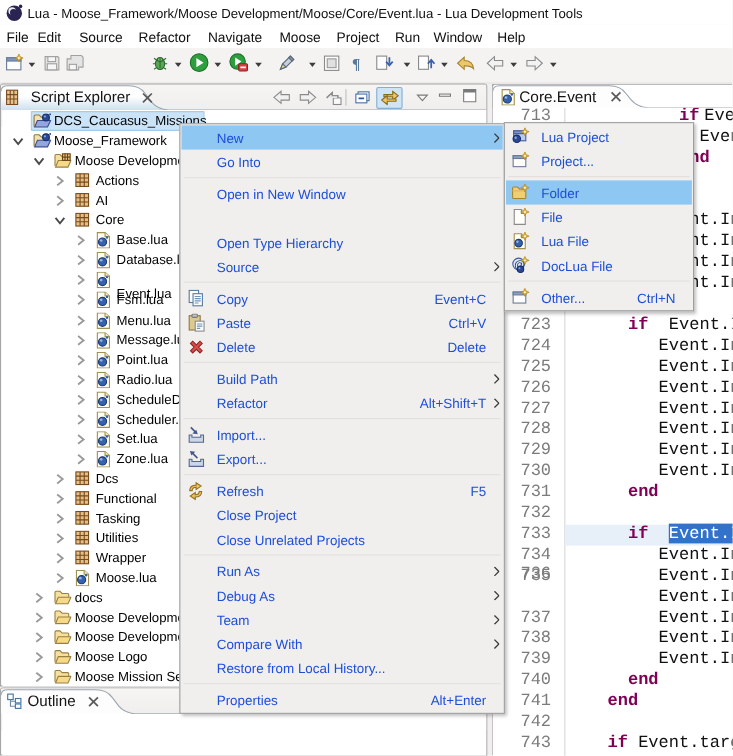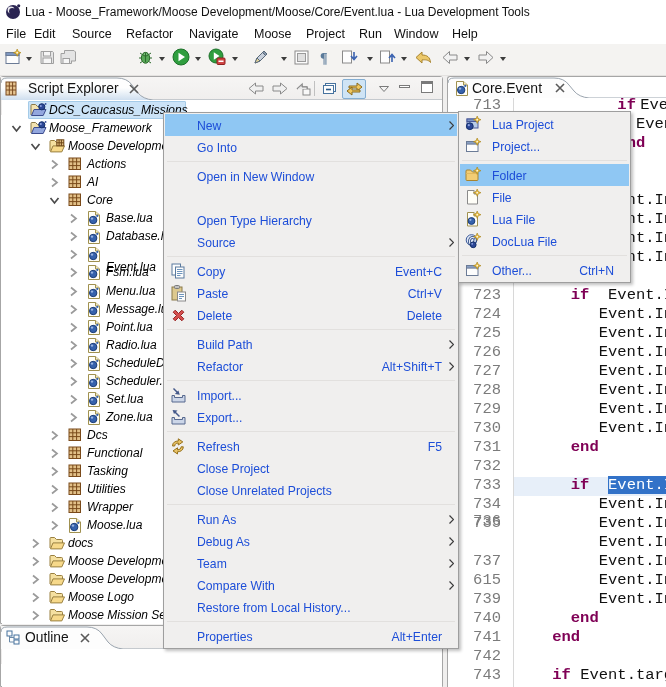--- a/index.html
+++ b/index.html
@@ -9,21 +9,21 @@
 #titletext{left:25px;top:5px;font-size:12px;color:#101010;white-space:nowrap;}
 #menubar{left:0;top:22px;width:666px;height:22px;background:#fff;}
 .mi{position:absolute;top:5px;font-size:12.5px;color:#101010;}
 #toolbar{left:0;top:44px;width:666px;height:32px;background:#f4f3f1;border-bottom:1px solid #e4e2e0;}
 .tbi{position:absolute;top:5px;}
 .dd{position:absolute;width:0;height:0;border-left:3.5px solid transparent;border-right:3.5px solid transparent;border-top:4px solid #3c3c3c;top:13px;}
 
 .panel{position:absolute;background:#fff;border:1px solid #a6a6a6;border-radius:3px 3px 0 0;}
 .phead{position:absolute;left:0;top:0;right:0;height:38px;background:linear-gradient(#f6f5f4,#eceae9);}
 .tabtext{position:absolute;font-size:13.8px;color:#141414;white-space:nowrap;}
-.treerow{position:absolute;height:18px;font-size:12px;color:#000;white-space:nowrap;font-style:italic;}
+.treerow{position:absolute;height:18px;font-size:12px;color:#000;white-space:nowrap;}
 .trsel{position:absolute;height:18px;background:#cbe3f7;border:1px solid #a5cbe8;border-radius:1px;}
 
 #ctx{left:163px;top:112px;width:296px;height:537px;background:#f0efee;border:1px solid #9e9e9e;box-shadow:2px 2px 3px rgba(0,0,0,0.25);}
 #sub{left:458px;top:111px;width:173px;height:172px;background:#f0efee;border:1px solid #9e9e9e;box-shadow:2px 2px 3px rgba(0,0,0,0.25);}
 .cmi{position:absolute;left:1px;right:1px;height:22px;font-size:12.2px;color:#1d4ed8;}
 .cmi .lbl{position:absolute;left:32px;top:4.5px;}
 .cmi .sc{position:absolute;right:15px;top:4.5px;}
 .cmi.hl{background:#8fc7f3;}
 .cmi.dis{color:#9c9c9c;}
 .cmsep{position:absolute;left:3px;right:3px;height:1px;background:#e2e0de;}
@@ -599,21 +599,21 @@
       <div class="lnum" style="left:14px;top:378px">733</div>
       <div class="codeline" style="top:378px"><span>      </span><span class="kw">if</span><span>  </span><span style="background:#3272c8;color:#fff">Event.IniObjectCategory == Object.Category.SCENERY then</span></div>
       <div class="lnum" style="left:14px;top:397px">734</div>
       <div class="codeline" style="top:397px"><span>         Event.IniDCSUnitName = Event.IniDCSUnit:getName()</span></div>
       <div class="lnum" style="left:14px;top:416px">735</div>
       <div class="codeline" style="top:416px"><span>         Event.IniUnitName = Event.IniDCSUnitName</span></div>
       <div class="lnum" style="left:14px;top:414px">736</div>
       <div class="codeline" style="top:435px"><span>         Event.IniCategory = Unit.Category.SCENERY</span></div>
       <div class="lnum" style="left:14px;top:454px">737</div>
       <div class="codeline" style="top:454px"><span>         Event.IniTypeName = Event.IniDCSUnit:getTypeName()</span></div>
-      <div class="lnum" style="left:14px;top:473px">615</div>
+      <div class="lnum" style="left:14px;top:473px">738</div>
       <div class="codeline" style="top:473px"><span>         Event.IniObjectCategory = Object.Category.SCENERY</span></div>
       <div class="lnum" style="left:14px;top:492px">739</div>
       <div class="codeline" style="top:492px"><span>         Event.IniSceneryName = Event.IniDCSUnitName</span></div>
       <div class="lnum" style="left:14px;top:511px">740</div>
       <div class="codeline" style="top:511px"><span>      </span><span class="kw">end</span><span></span></div>
       <div class="lnum" style="left:14px;top:530px">741</div>
       <div class="codeline" style="top:530px"><span>    </span><span class="kw">end</span><span></span></div>
       <div class="lnum" style="left:14px;top:549px">742</div>
       <div class="codeline" style="top:549px"><span></span></div>
       <div class="lnum" style="left:14px;top:568px">743</div>

